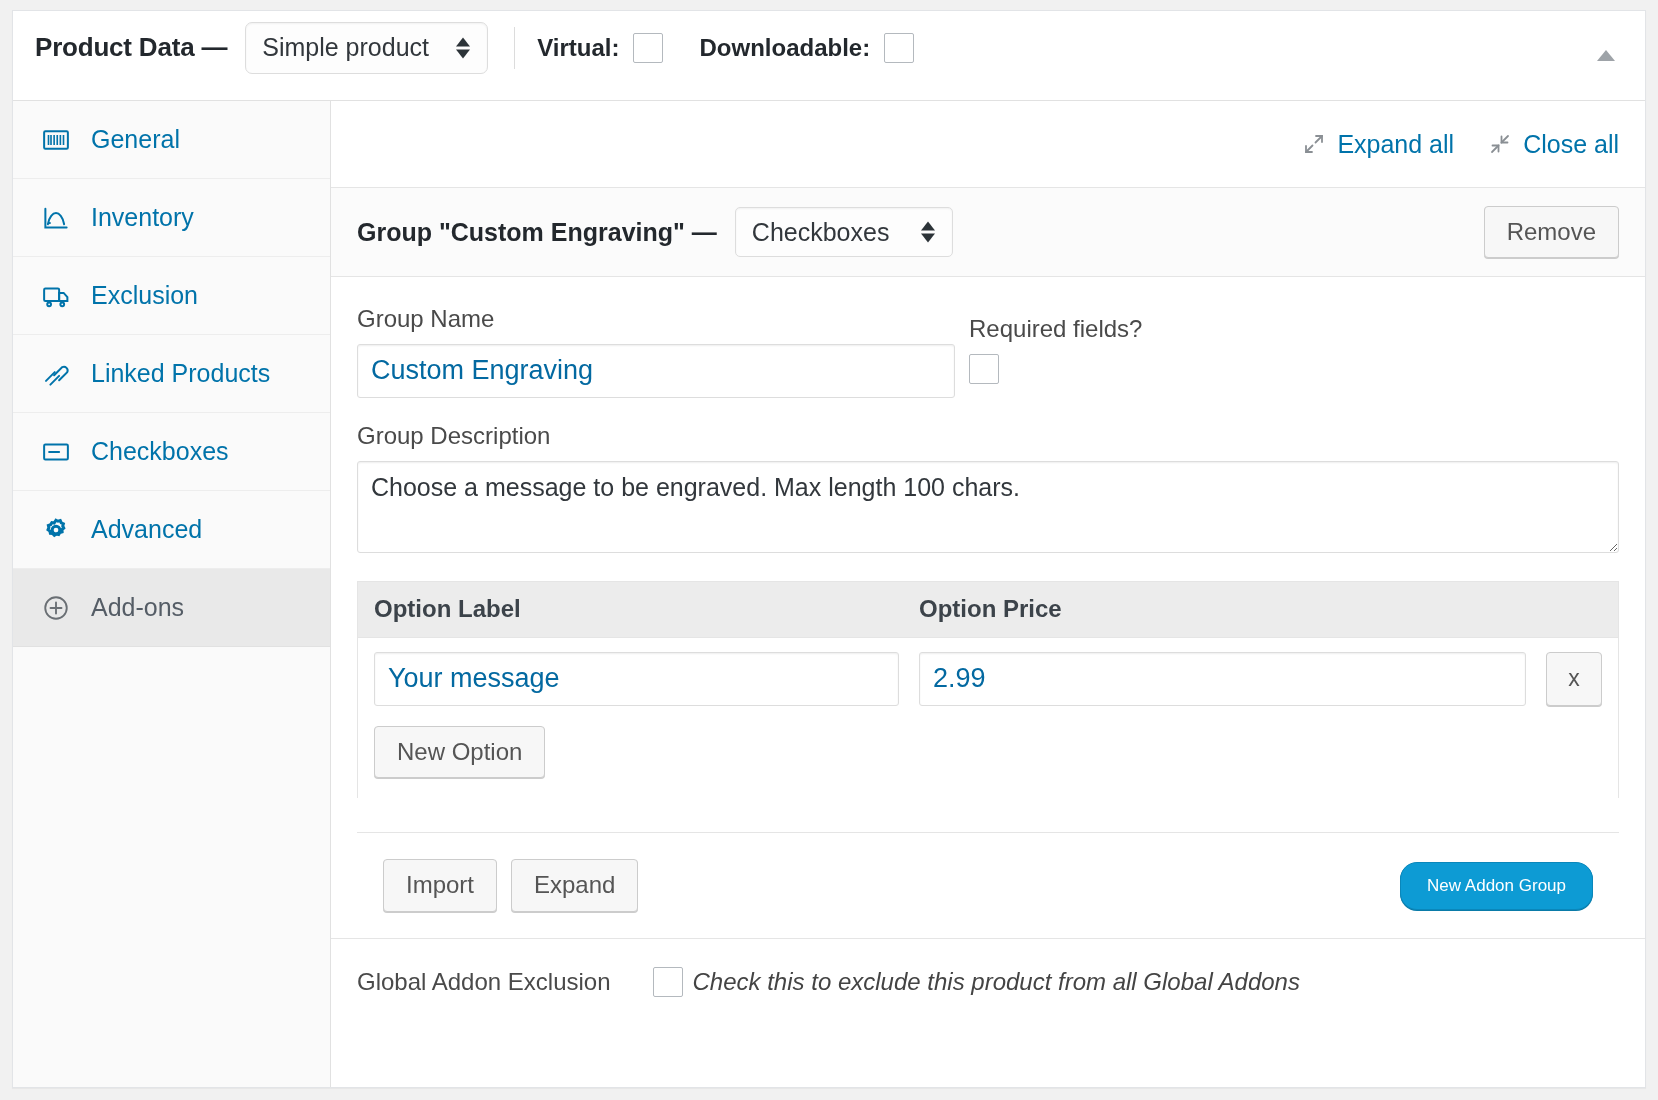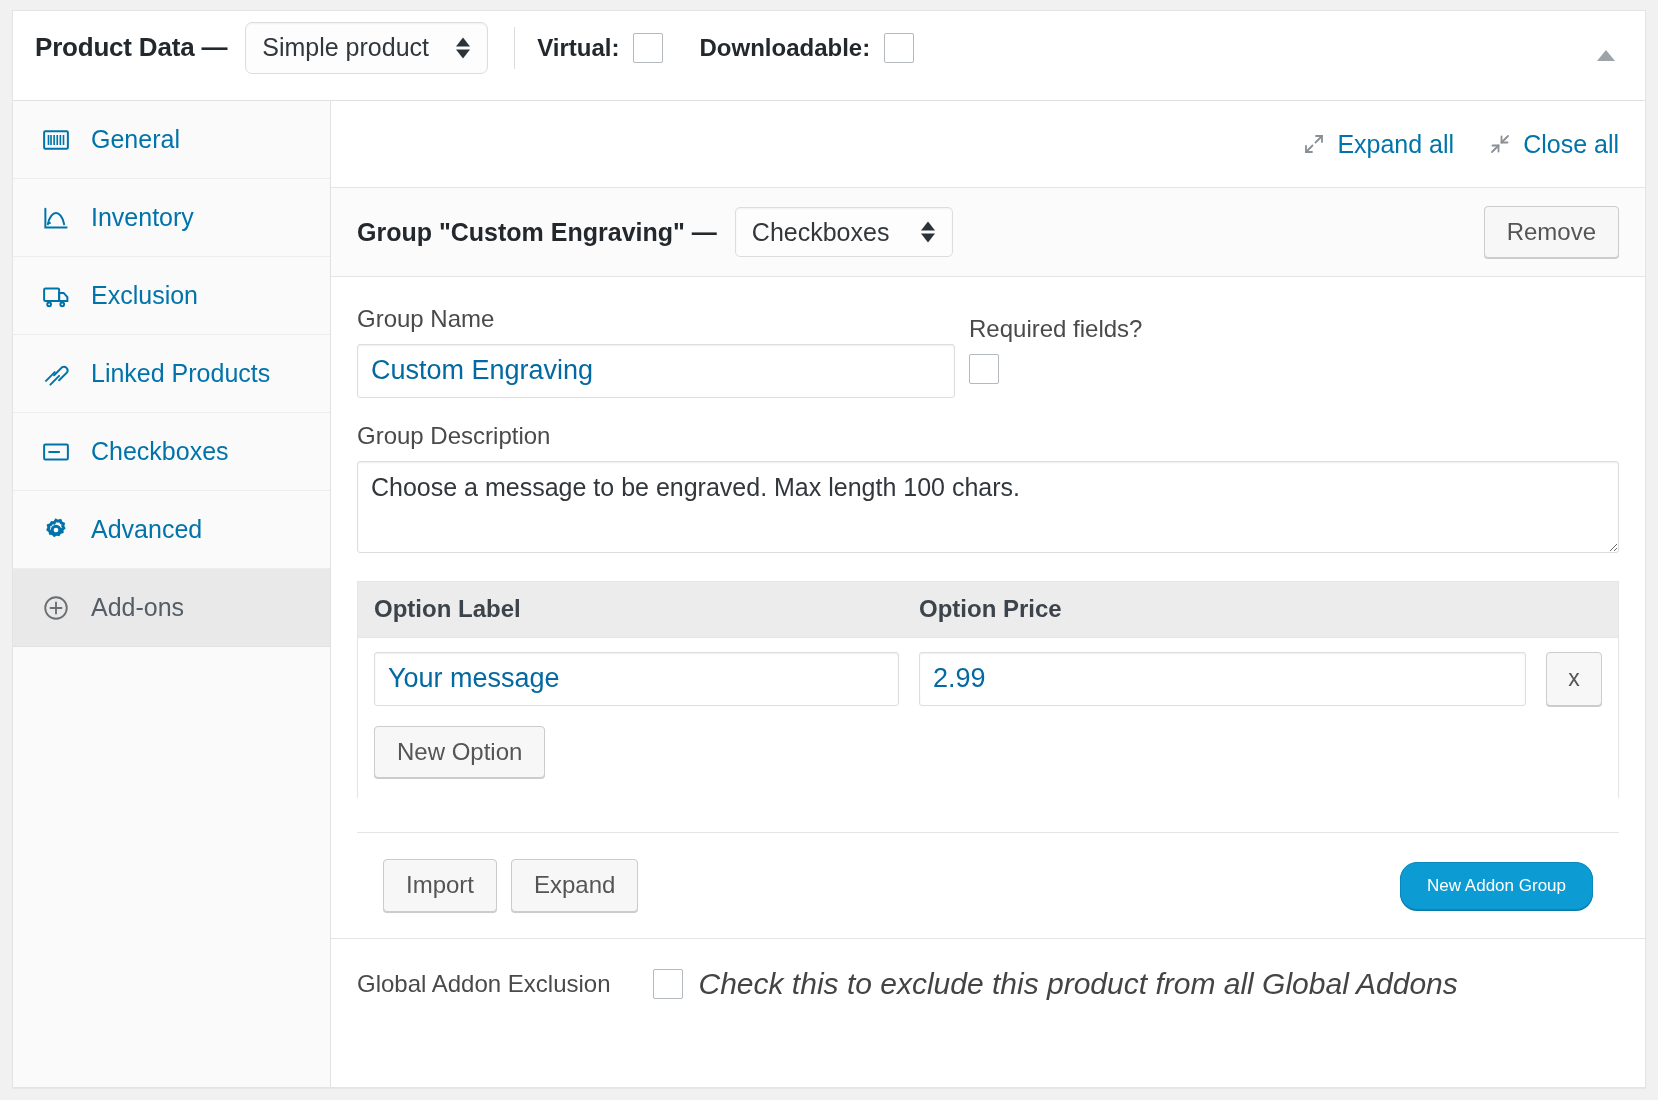--- a/index.html
+++ b/index.html
@@ -353,24 +353,24 @@
     line-height: 1.2;
   }
   .exclusion-row {
     border-top: 1px solid #e5e5e5;
     padding: 28px 26px;
     display: flex;
     align-items: center;
   }
   .excl-label { font-size: 24px; color: #4a4a4a; margin-right: 42px; }
   .excl-note {
-    font-size: 30px;
+    font-size: 24px;
     color: #444;
     font-style: italic;
-    margin-left: 16px;
+    margin-left: 10px;
   }
 </style>
 </head>
 <body>
 
 <div id="root">
   <div class="panel">
 
     <div class="panel-header">
       <span class="panel-title">Product Data —</span>

